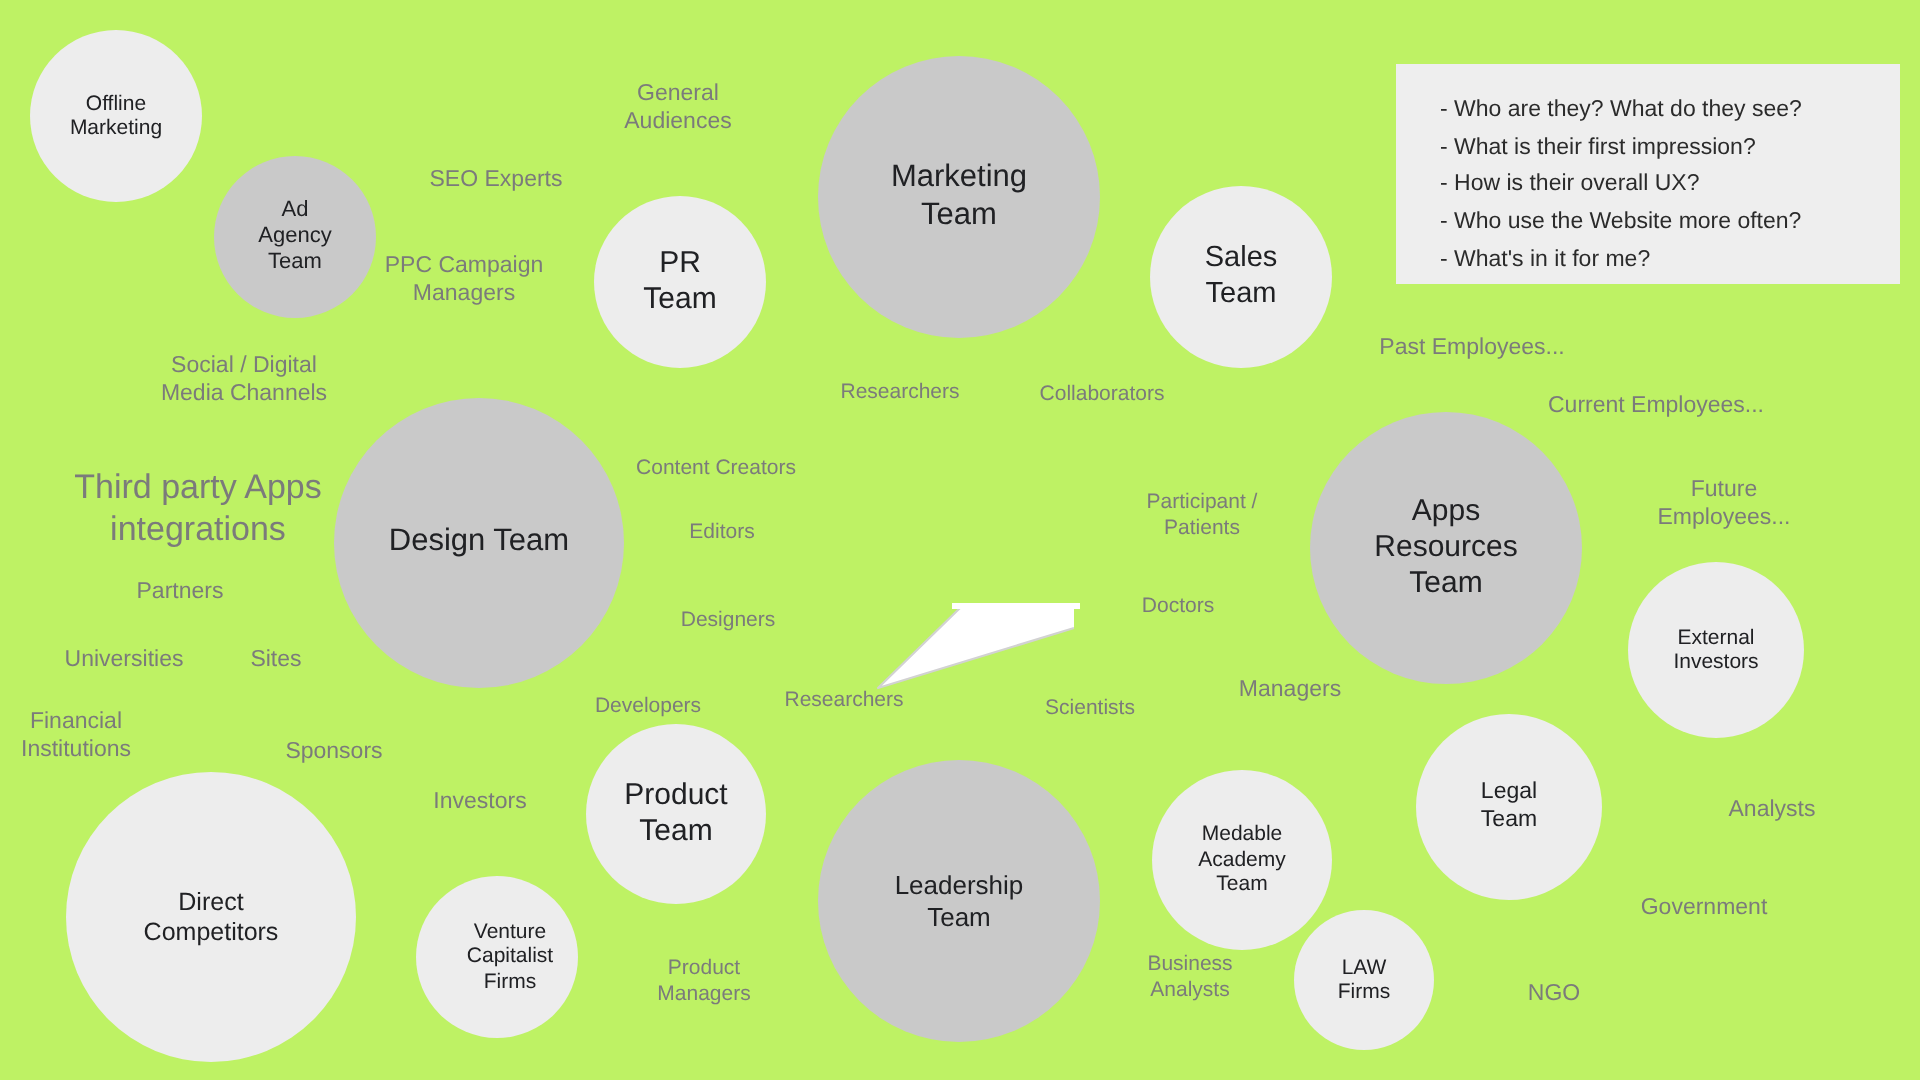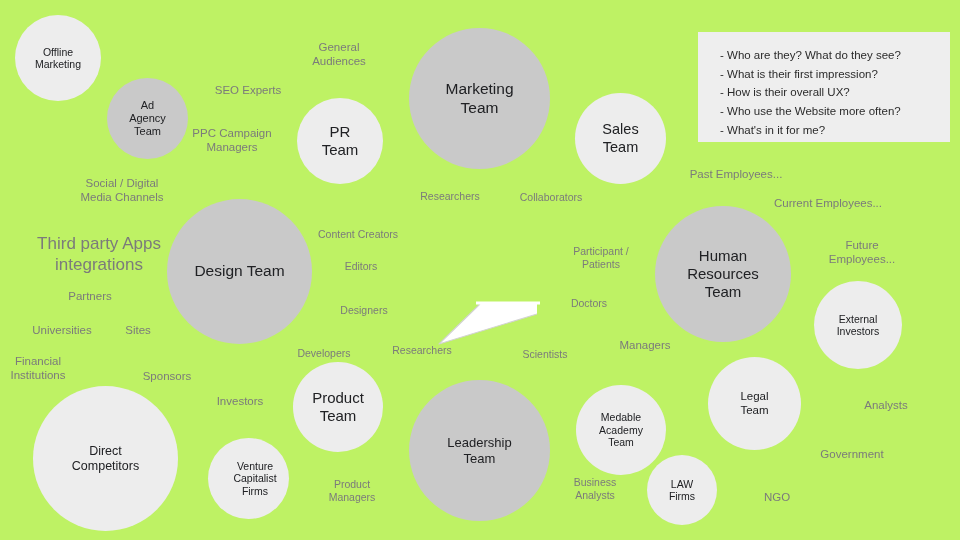--- a/index.html
+++ b/index.html
@@ -98,21 +98,21 @@
 Team</span>
       </div>
       <div class="bubble light" style="left: 575px; top: 93px; width: 91px; height: 91px; font-size: 14.5px;">
         <span style="white-space: pre-line;">Sales
 Team</span>
       </div>
       <div class="bubble dark" style="left: 167px; top: 199px; width: 145px; height: 145px; font-size: 15.5px;">
         <span style="white-space: pre-line;">Design Team</span>
       </div>
       <div class="bubble dark" style="left: 655px; top: 206px; width: 136px; height: 136px; font-size: 15px;">
-        <span style="white-space: pre-line;">Human
+        <span style="white-space: pre-line;">Apps
 Resources
 Team</span>
       </div>
       <div class="bubble light" style="left: 814px; top: 281px; width: 88px; height: 88px; font-size: 10.5px;">
         <span style="white-space: pre-line;">External
 Investors</span>
       </div>
       <div class="bubble light" style="left: 33px; top: 386px; width: 145px; height: 145px; font-size: 12.5px;">
         <span style="white-space: pre-line;">Direct
 Competitors</span>

